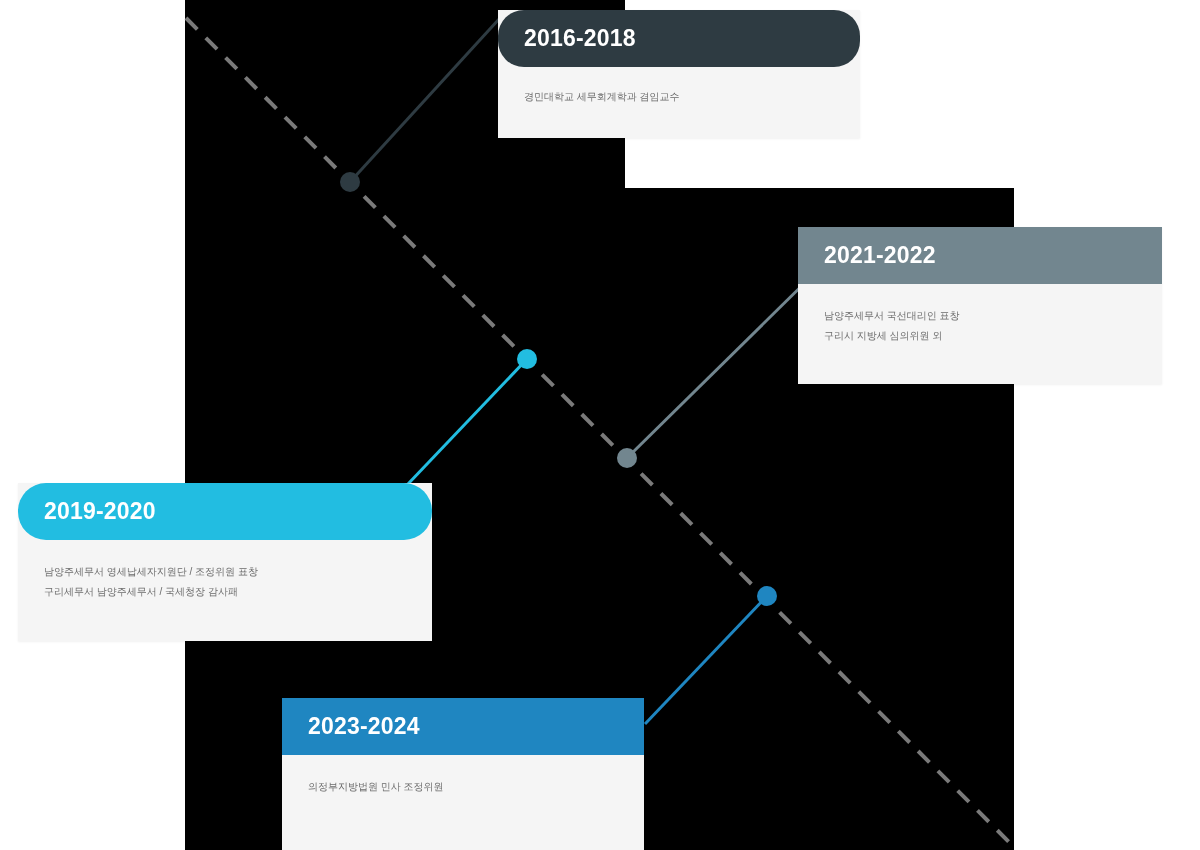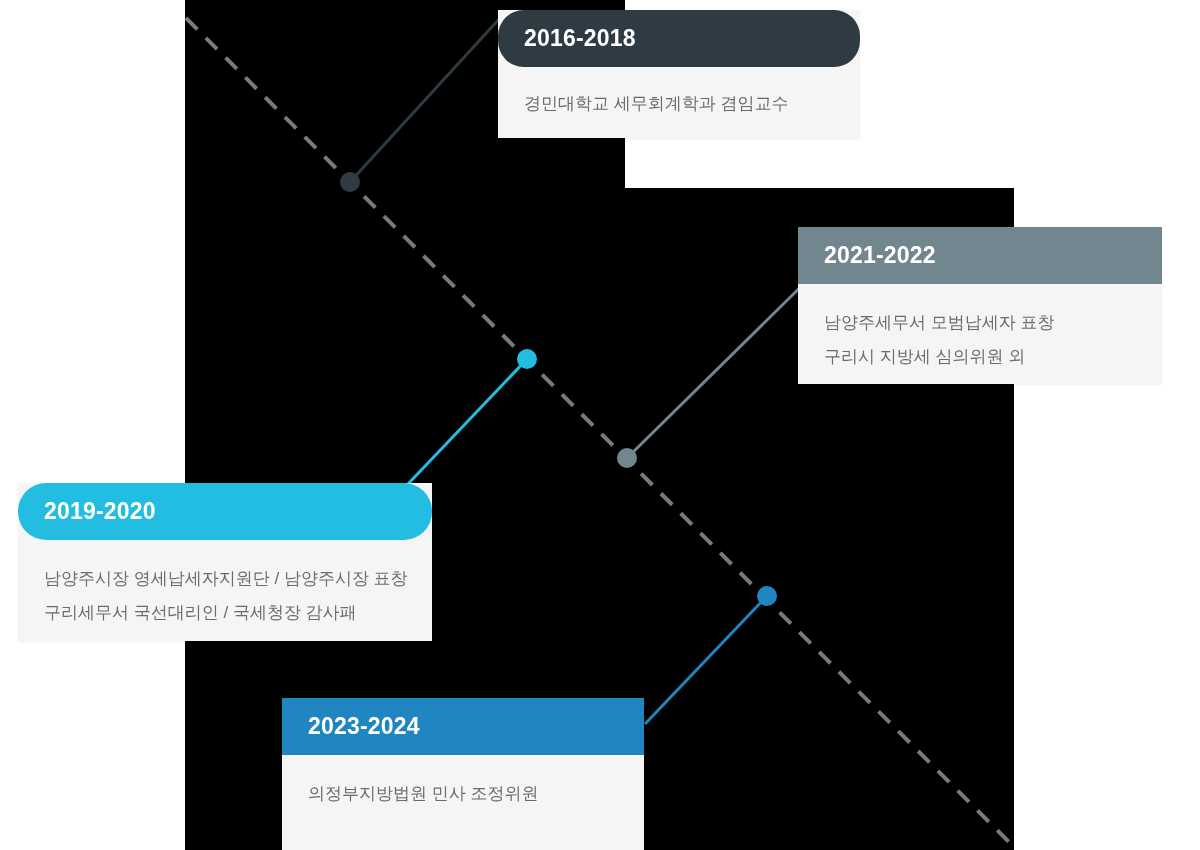--- a/index.html
+++ b/index.html
@@ -60,21 +60,21 @@
     font-weight: bold;
     letter-spacing: 0.2px;
     line-height: 1;
   }
   .card-body {
     padding: 22px 26px 26px 26px;
     box-sizing: border-box;
   }
   .card-line {
     color: #6b6b6b;
-    font-size: 17px;
+    font-size: 10px;
     line-height: 2.0;
     white-space: nowrap;
   }
 
   
   #card-2016 { left: 498px; top: 10px;  width: 362px; height: 128px; }
   #card-2021 { left: 798px; top: 227px; width: 364px; height: 157px; }
   #card-2019 { left: 18px;  top: 483px; width: 414px; height: 158px; }
   #card-2023 { left: 282px; top: 698px; width: 362px; height: 152px; }
 
@@ -110,32 +110,32 @@
     <div class="card-body">
       <div class="card-line">경민대학교 세무회계학과 겸임교수</div>
     </div>
   </div>
 
   <div class="card" id="card-2021">
     <div class="card-header" style="background:#72868f;">
       <span class="card-title">2021-2022</span>
     </div>
     <div class="card-body">
-      <div class="card-line">남양주세무서 모범납세자 표창</div>
+      <div class="card-line">남양주세무서 국선대리인 표창</div>
       <div class="card-line">구리시 지방세 심의위원 외</div>
     </div>
   </div>
 
   <div class="card" id="card-2019">
     <div class="card-header" style="background:#22bde1;border-radius:28px;">
       <span class="card-title">2019-2020</span>
     </div>
     <div class="card-body">
-      <div class="card-line">남양주시장 영세납세자지원단 / 남양주시장 표창</div>
-      <div class="card-line">구리세무서 국선대리인 / 국세청장 감사패</div>
+      <div class="card-line">남양주세무서 영세납세자지원단 / 조정위원 표창</div>
+      <div class="card-line">구리세무서 남양주세무서 / 국세청장 감사패</div>
     </div>
   </div>
 
   <div class="card" id="card-2023">
     <div class="card-header" style="background:#1f86c1;">
       <span class="card-title">2023-2024</span>
     </div>
     <div class="card-body">
       <div class="card-line">의정부지방법원 민사 조정위원</div>
     </div>

